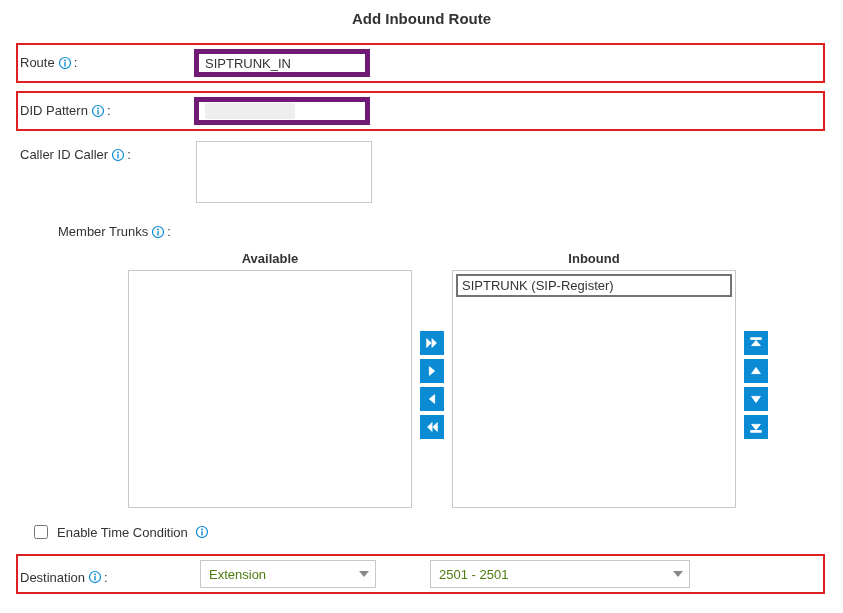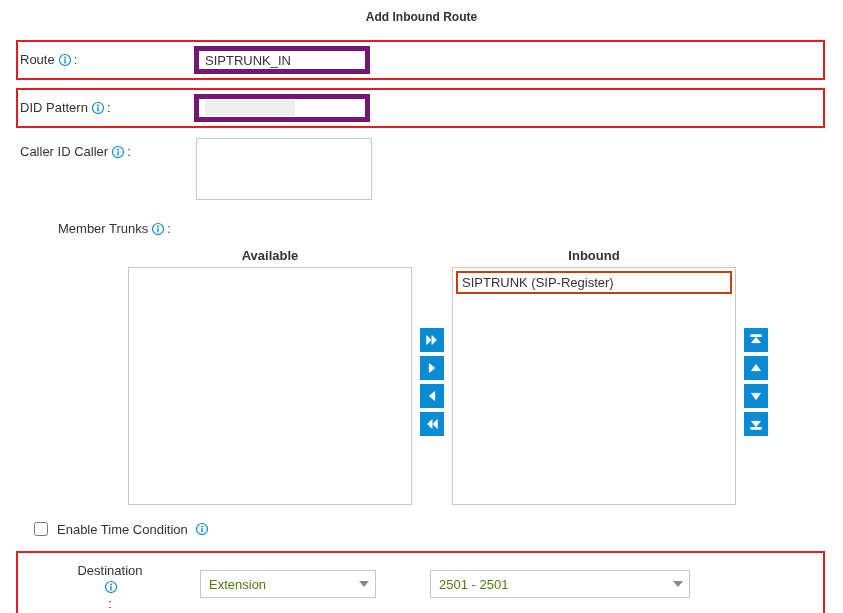--- a/index.html
+++ b/index.html
@@ -12,21 +12,21 @@
     width: 843px;
     height: 613px;
     overflow: hidden;
   }
   .page {
     padding: 10px 20px 20px 20px;
   }
   .title {
     text-align: center;
     font-weight: bold;
-    font-size: 12px;
+    font-size: 15px;
     margin-bottom: 18px;
   }
   .row {
     display: flex;
     align-items: flex-start;
     margin-bottom: 12px;
   }
   .label-cell {
     width: 176px;
     padding-top: 6px;
@@ -88,21 +88,21 @@
     overflow-y: scroll;
     background:#fff;
     padding:3px;
   }
   .list-item {
     padding:2px 4px;
     font-size:13px;
     cursor:pointer;
   }
   .list-item.hl-item {
-    border:2px solid #c2410c;
+    border:2px solid #737373;
   }
   .btn-stack {
     display:flex;
     flex-direction:column;
     gap:4px;
     margin-top:80px;
   }
   .sq-btn {
     width:24px;
     height:24px;
@@ -125,21 +125,21 @@
   }
   .tc-row input[type=checkbox]{ width:14px; height:14px; }
 
   .dest-row {
     display:flex;
     align-items:center;
     outline:2px solid #e02020;
     padding:4px 2px;
     margin-left:-2px;
   }
-  .dest-row .label-cell { width:180px;flex-direction:column; }
+  .dest-row .label-cell { width:180px; }
   .select-wrap {
     position:relative;
     border:1px solid #c8c8c8;
     height:28px;
     display:flex;
     align-items:center;
     padding:0 24px 0 8px;
     background:#fff;
     cursor:pointer;
     font-size:13px;

